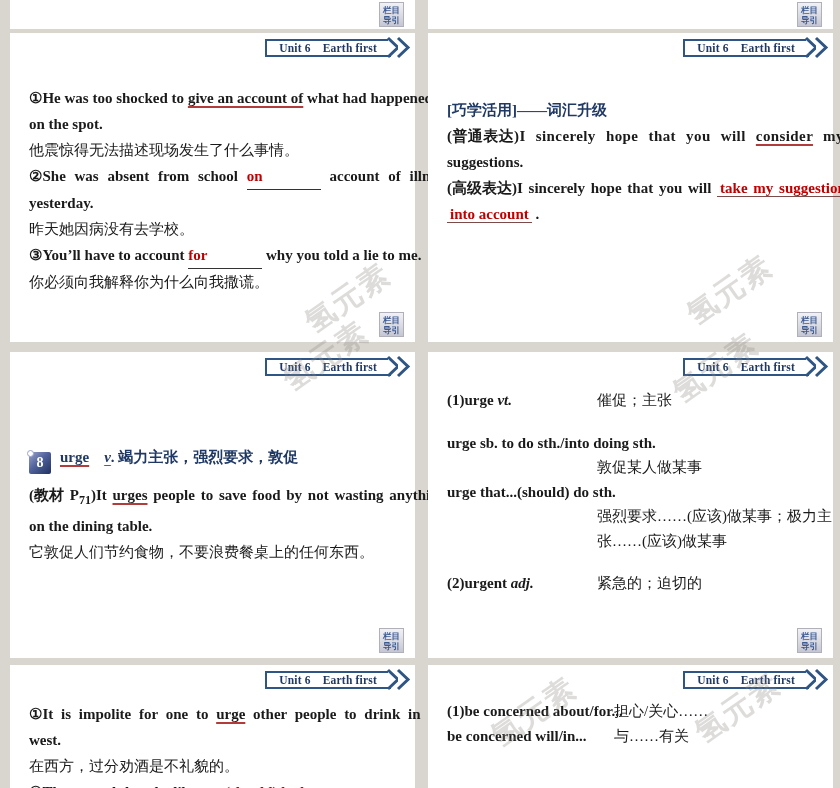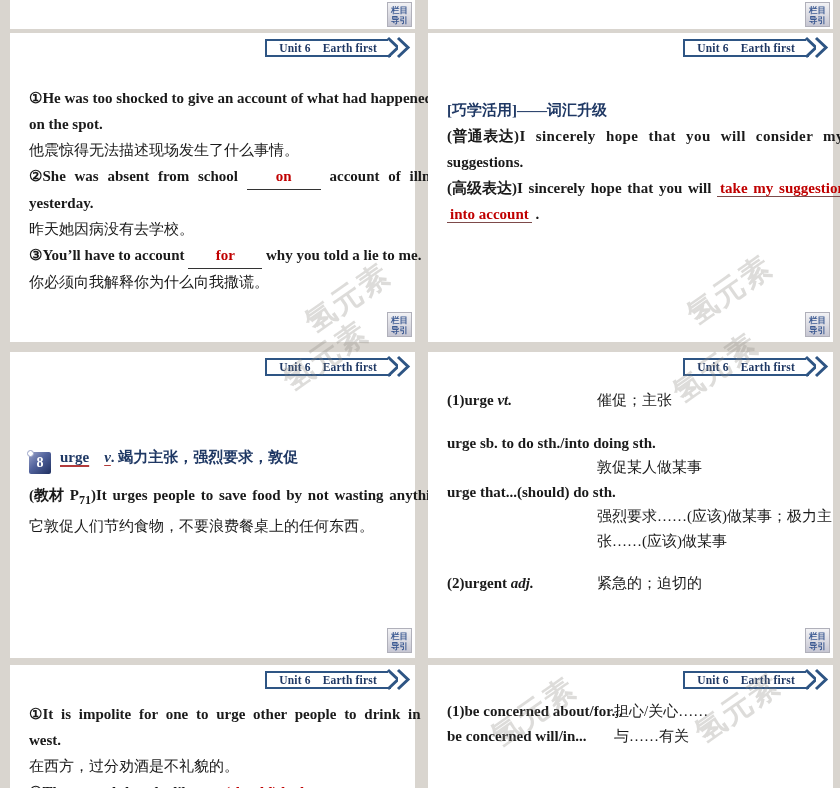--- a/index.html
+++ b/index.html
@@ -13,38 +13,38 @@
   .row-2{top:352px;height:306px;}
   .row-3{top:665px;height:200px;}
   
   .hdr{position:absolute;top:5px;right:4px;height:19px;text-align:right;}
   .hdr-box{position:relative;display:inline-block;border:2px solid #2e5584;background:#fff;
            padding:1px 12px 1px 12px;margin-right:20px;font-size:11.5px;font-weight:700;color:#1f3864;
            letter-spacing:0.2px;white-space:nowrap;}
   .hdr-gap{display:inline-block;width:12px;}
   .chev{position:absolute;right:-4px;top:-2px;}
   
-  .nav-badge{position:absolute;right:3px;width:25px;height:25px;border:1px solid #b0b0ba;
+  .nav-badge{position:absolute;right:11px;width:25px;height:25px;border:1px solid #b0b0ba;
              background:linear-gradient(180deg,#f2f2f5 0%,#d8d8e0 60%,#c6c6d2 100%);
              color:#3c5a92;font-size:8.5px;line-height:10px;font-weight:700;text-align:center;
              box-sizing:border-box;padding-top:2px;cursor:pointer;}
   .badge-b5{bottom:5px;} .badge-b2{bottom:2px;}
   
   .content{position:absolute;left:19px;right:14px;color:#1a1a1a;font-size:15px;}
   .ln{line-height:26px;font-weight:700;white-space:nowrap;}
   .ws2{word-spacing:2px;} .ws4{word-spacing:4px;} .ws5{word-spacing:5px;}
   .ws7{word-spacing:6px;letter-spacing:0.4px;}
   .mb8{margin-bottom:8px;} .mb12{margin-bottom:12px;} .mt5{margin-top:18px;}
   .lh27{line-height:27px;}
   
   .sg-b{}
   .sg-cn{font-weight:400;}
-  .sg-ru{text-decoration-color:#b23b3b;text-decoration-thickness:1.5px;text-underline-offset:3px;text-align:right;}
+  .sg-ru{text-decoration:underline;text-decoration-color:#b23b3b;text-decoration-thickness:1.5px;text-underline-offset:3px;text-align:right;}
   .sg-redu{color:#c00000;border-bottom:1.6px solid #7d4a4a;padding:0 3px;}
-  .sg-blank{display:inline-block;min-width:74px;text-align:center;color:#c00000;border-bottom:1.6px solid #333;}
+  .sg-blank{display:inline-block;min-width:74px;text-align:left;color:#c00000;border-bottom:1.6px solid #333;}
   .sg-blue{color:#1f3864;}
   .sg-bluei{color:#1f3864;font-style:italic;}
   .sg-blueu{color:#1f3864;text-decoration:underline;text-decoration-color:#b23b3b;text-decoration-thickness:1.5px;text-underline-offset:3px;}
   .sg-blueiu{color:#1f3864;font-style:italic;text-decoration:underline;text-decoration-color:#b23b3b;text-underline-offset:3px;}
   .sg-i{font-style:italic;}
   .sg-sub{vertical-align:sub;font-size:12px;}
   
   .numbadge{display:inline-block;width:22px;height:22px;margin-right:9px;vertical-align:-5px;
             background:linear-gradient(135deg,#9aa3c8 0%,#51629c 45%,#1f3060 100%);
             color:#fff;text-align:center;line-height:22px;font-size:14px;font-weight:700;
@@ -127,20 +127,21 @@
     <div class="hdr">
       <span class="hdr-box"><span>Unit 6</span><span class="hdr-gap"></span><span>Earth first</span></span>
       <svg class="chev" width="30" height="23" viewBox="0 0 30 23">
         <path d="M3 2 L13 11.5 L3 21" fill="#fff" stroke="#2e5584" stroke-width="3"></path>
         <path d="M13 2 L23 11.5 L13 21" fill="#fff" stroke="#2e5584" stroke-width="3"></path>
       </svg>
     </div>
     <div class="content" style="top:92px">
       <div class="ln mb8"><span class="numbadge">8</span><span><span class="sg-blueu">urge</span><span class="sg-blue">　</span><span class="sg-blueiu">v</span><span class="sg-blue">. 竭力主张，强烈要求，敦促</span></span></div>
       <div class="ln ws2"><span class="sg-b">(教材 P</span><span class="sg-sub">71</span><span class="sg-b">)It </span><span class="sg-ru">urges</span><span class="sg-b"> people to save food by not wasting anything</span></div>
+      <div class="ln"><span class="sg-b">on the dining table.</span></div>
       <div class="ln"><span class="sg-cn">它敦促人们节约食物，不要浪费餐桌上的任何东西。</span></div>
     </div>
     <div class="nav-badge badge-b5">
       <div>栏目</div>
       <div>导引</div>
     </div>
   </div>
 
   <div class="slide col-r row-2">
     <div class="hdr">

